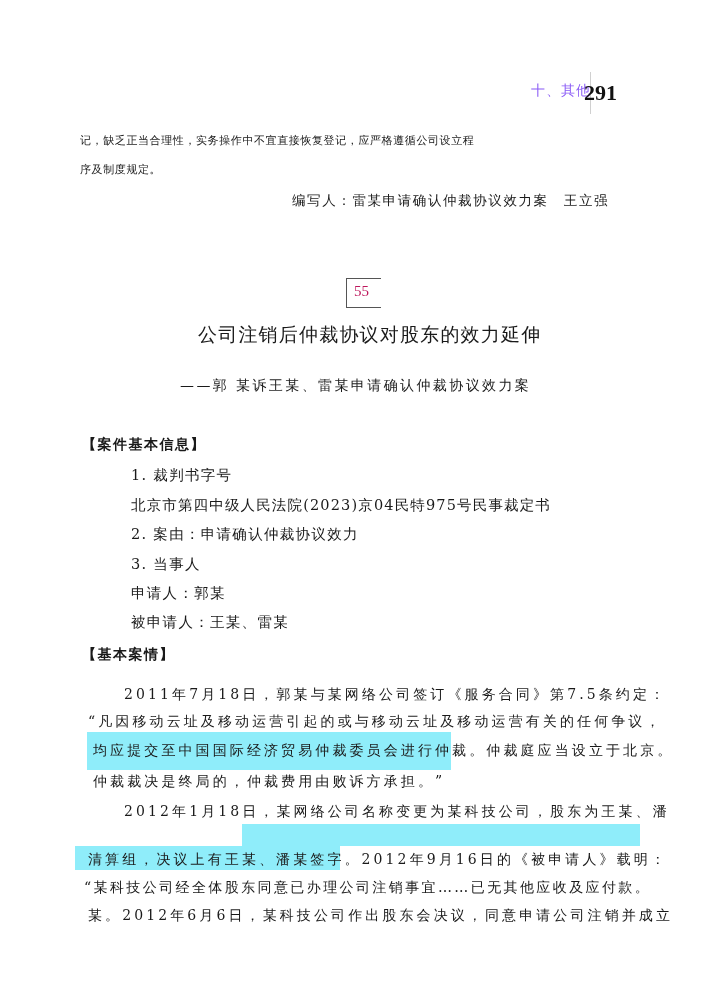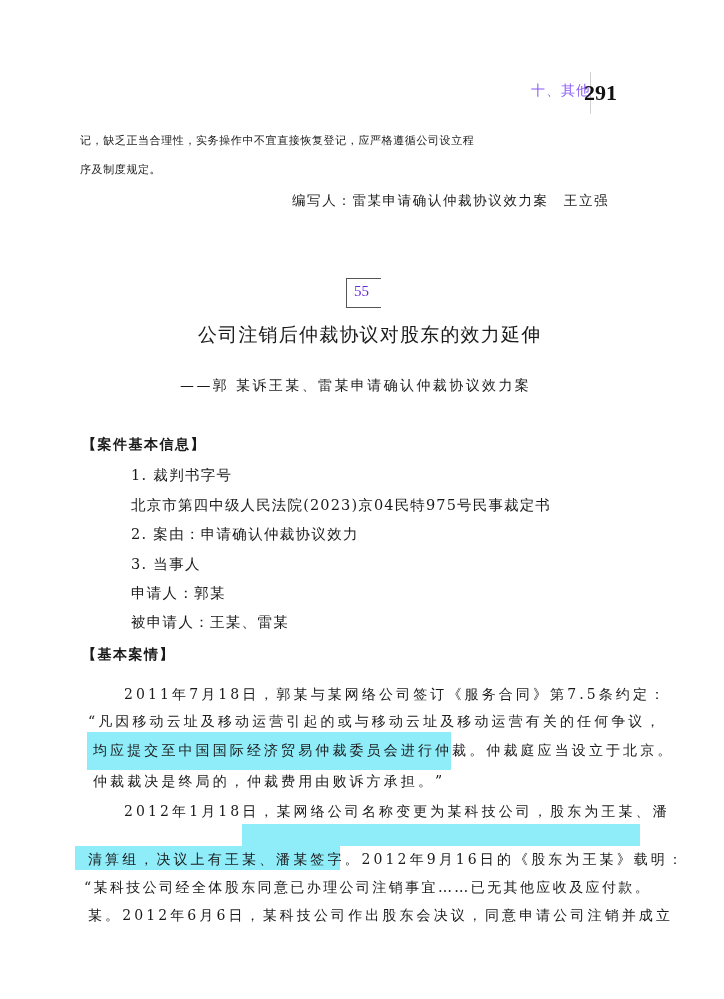--- a/index.html
+++ b/index.html
@@ -48,21 +48,21 @@
     .case-box {
       left: 346px; top: 278px;
       width: 34px; height: 28px;
       border-left: 1px solid #555;
       border-top: 1px solid #555;
       border-bottom: 1px solid #555;
     }
     .case-num {
       left: 354px; top: 283px;
       font-family: "Liberation Serif", "DejaVu Serif", serif;
-      font-size: 15px; color: #6d28d9;
+      font-size: 15px; color: #be185d;
     }
 
     .title {
       left: 198px; top: 322px;
       font-size: 19px; letter-spacing: 1.2px;
     }
     .subtitle {
       left: 180px; top: 377px;
       font-size: 14px; letter-spacing: 2.4px;
     }
@@ -119,15 +119,15 @@
 <div class="abs body-line" style="left:93px; top:742px;">
   <span>均应提交至中国国际经济贸易仲裁委员会进行仲裁。</span><span>仲裁庭应当设立于北京。</span>
 </div>
 <div class="abs body-line" style="left:93px; top:773px;">仲裁裁决是终局的，仲裁费用由败诉方承担。”</div>
 
 <div class="abs body-line" style="left:124px; top:803px;text-align:right;">2012年1月18日，某网络公司名称变更为某科技公司，股东为王某、潘</div>
 <div class="abs body-line" style="left:88px; top:859px;margin-top:48px;">
   <span>某。2012年6月6日，</span><span>某科技公司作出股东会决议，同意申请公司注销并成立</span>
 </div>
 <div class="abs body-line" style="left:88px; top:851px;">
-  <span>清算组，决议上有王某、潘某签字</span><span>。2012年9月16日的《股东为王某》载明：</span>
+  <span>清算组，决议上有王某、潘某签字</span><span>。2012年9月16日的《被申请人》载明：</span>
 </div>
 <div class="abs body-line" style="left:84px; top:879px; letter-spacing:2.4px;">“某科技公司经全体股东同意已办理公司注销事宜……已无其他应收及应付款。</div>
 
 </body></html>

